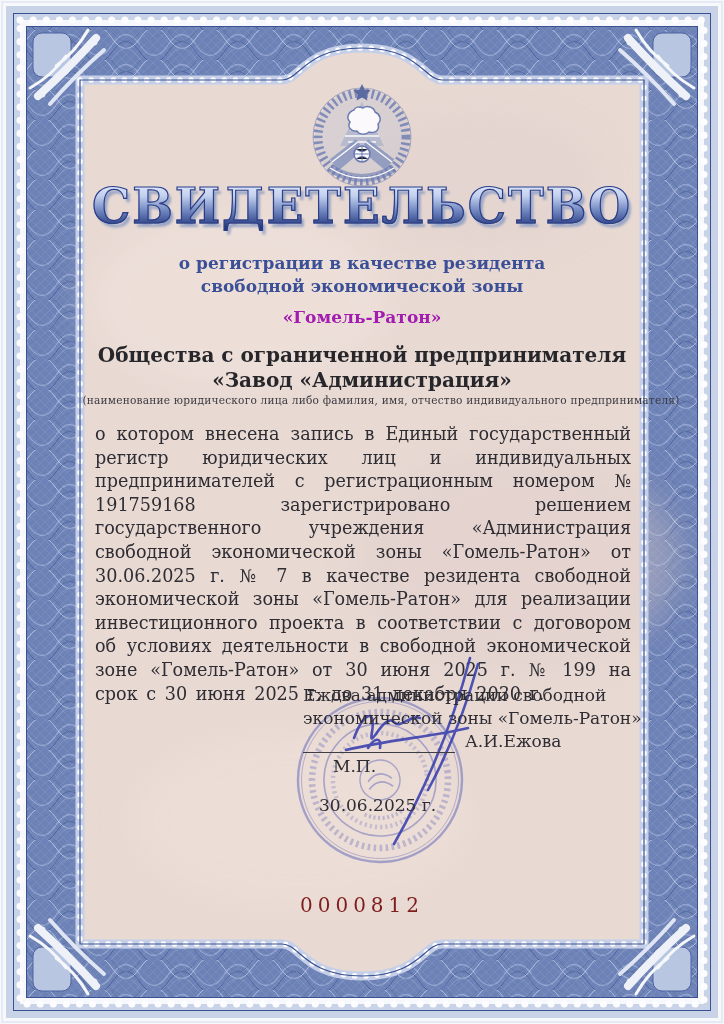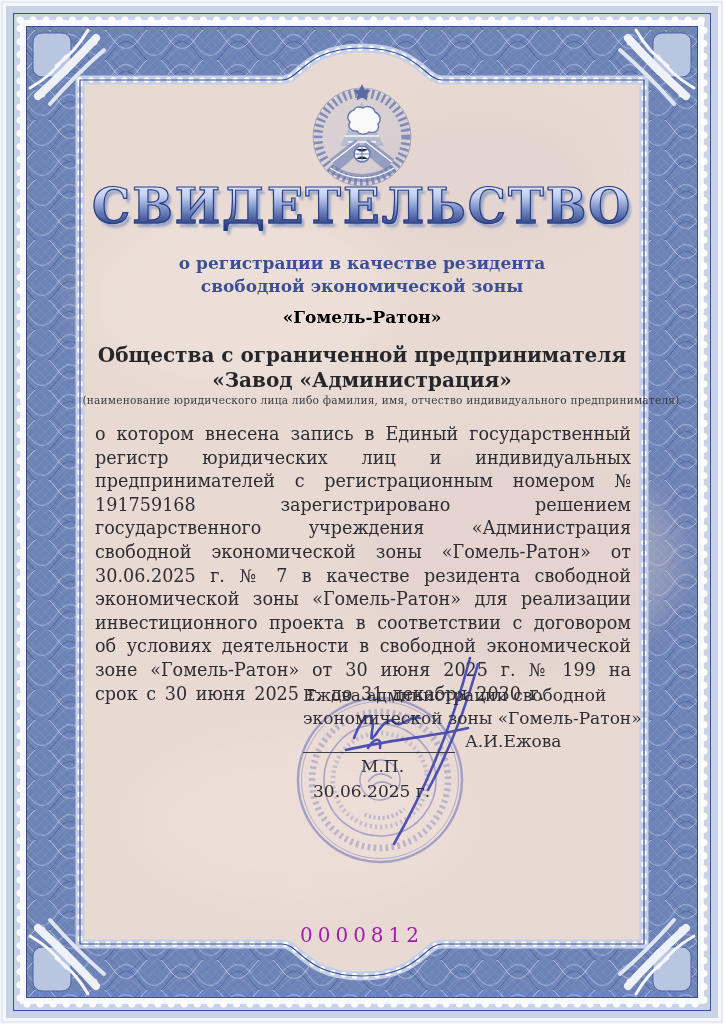--- a/index.html
+++ b/index.html
@@ -26,21 +26,21 @@
     -webkit-background-clip:text;background-clip:text;color:transparent;
     -webkit-text-stroke:1.2px #2c3e85;
   }
 
   .subtitle{
     position:absolute;left:0;top:252px;width:724px;text-align:center;
     color:#3b4f97;font-size:17px;font-weight:bold;line-height:23px;
   }
   .zone-name{
     position:absolute;left:0;top:307px;width:724px;text-align:center;
-    color:#000000;font-size:17px;font-weight:bold;
+    color:#a21caf;font-size:17px;font-weight:bold;
   }
   .company{
     position:absolute;left:0;top:343px;width:724px;text-align:center;
     color:#26262b;font-size:20px;font-weight:bold;line-height:25px;
   }
   .company-caption{
     position:absolute;left:0;top:394px;width:724px;text-align:center;
     color:#3a3a40;font-size:10.6px;letter-spacing:0.2px;margin-left:19px;
   }
   .body-text{
@@ -48,29 +48,29 @@
     color:#2e2d33;font-size:17.6px;line-height:23.6px;
     text-align:justify;word-spacing:3px;
   }
   .sig-block{
     position:absolute;left:303px;top:684px;width:340px;
     color:#2e2d33;font-size:17px;line-height:23px;
   }
   .sig-row{display:flex;align-items:flex-end;}
   .sig-line{display:inline-block;width:152px;border-bottom:1.4px solid #3c3c42;height:18px;}
   .sig-name{margin-left:10px;}
-  .sig-mp{margin-top:2px;padding-left:30px;margin-left:28px;}
-  .sig-date{margin-top:2px;padding-left:10px;}
+  .sig-mp{margin-top:2px;padding-left:30px;}
+  .sig-date{margin-top:16px;padding-left:16px;}
 
   .stamp{position:absolute;left:292px;top:692px;mix-blend-mode:multiply;opacity:.62;}
   .autograph{position:absolute;left:318px;top:652px;opacity:.9;}
 
   .serial{
-    position:absolute;left:0;top:923px;width:724px;text-align:center;
-    color:#a21caf;font-size:20px;letter-spacing:5px;font-weight:500;
+    position:absolute;left:0;top:893px;width:724px;text-align:center;
+    color:#7f1d1d;font-size:20px;letter-spacing:5px;font-weight:500;
   }
 </style>
 </head>
 <body>
 
 <svg class="frame-svg" width="724" height="1024" viewBox="0 0 724 1024">
   <defs>
     <pattern id="guill" width="56" height="30" patternUnits="userSpaceOnUse">
       <rect width="56" height="30" fill="#6d82b6"></rect>
       <path d="M0 15 Q14 -6 28 15 T56 15" fill="none" stroke="#92a4d0" stroke-width="1.3"></path>

